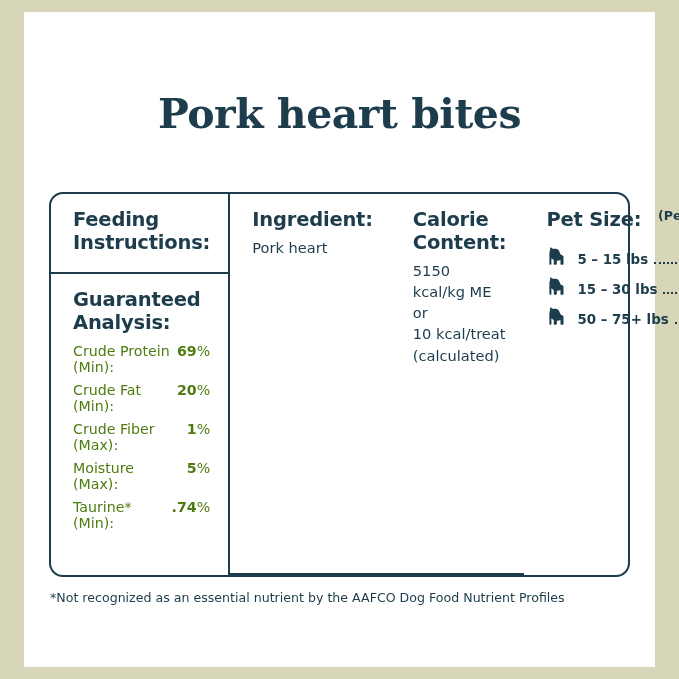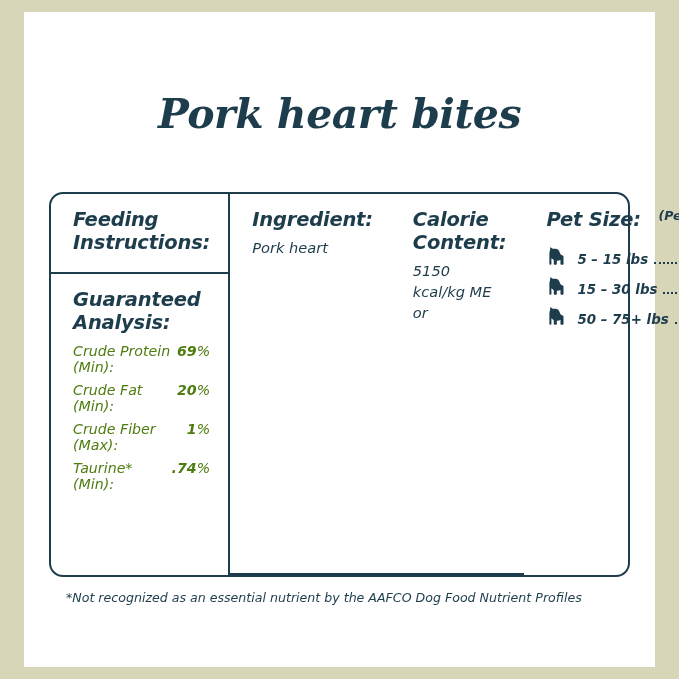--- a/index.html
+++ b/index.html
@@ -13,21 +13,20 @@
     font-family: "DejaVu Sans", sans-serif;
     overflow: hidden;
   }
   .page {
     position: absolute;
     left: 24px;
     top: 12px;
     width: 631px;
     height: 655px;
     background: #ffffff;
-    font-style: italic;
   }
   .title {
     text-align: center;
     color: #1d3c4c;
     font-family: "DejaVu Serif", serif;
     font-weight: bold;
     font-size: 41px;
     letter-spacing: -0.5px;
     margin-top: 78px;
   }
@@ -145,21 +144,21 @@
   .pet-count {
     color: #a21caf;
     font-size: 13.4px;
     font-weight: bold;
     white-space: nowrap;
     min-width: 34px;
     text-align: right;
   }
   .footnote {
     position: absolute;
-    left: 42px;
+    left: 26px;
     top: 578px;
     width: 560px;
     color: #1d3c4c;
     font-size: 12.6px;
   }
 </style>
 </head>
 <body>
 
 <div class="page">
@@ -184,39 +183,44 @@
           </tr>
           <tr>
             <td>Crude Fat (Min):</td>
             <td class="value"><span>20</span><span class="unit">%</span></td>
           </tr>
           <tr>
             <td>Crude Fiber (Max):</td>
             <td class="value"><span>1</span><span class="unit">%</span></td>
           </tr>
           <tr>
+            <td>Moisture (Max):</td>
+            <td class="value"><span>5</span><span class="unit">%</span></td>
+          </tr>
+          <tr>
             <td>Taurine* (Min):</td>
             <td class="value"><span>.74</span><span class="unit">%</span></td>
           </tr>
         </tbody>
           </table>
       </div>
 
     </div>
 
     <div class="col-right">
 
       <div class="cell divider-h">
         <h2>Ingredient:</h2>
         <div class="sub-text">Pork heart</div>
       </div>
 
       <div class="cell divider-h">
         <h2>Calorie Content:</h2>
         <div class="sub-text">5150 kcal/kg ME or</div>
+        <div class="sub-text">10 kcal/treat (calculated)</div>
       </div>
 
       <div class="cell">
         <div class="petsize-head">
           <h2>Pet Size:</h2>
           <div class="right">
             <span class="per-day">(Per Day)</span>
           </div>
         </div>
 

